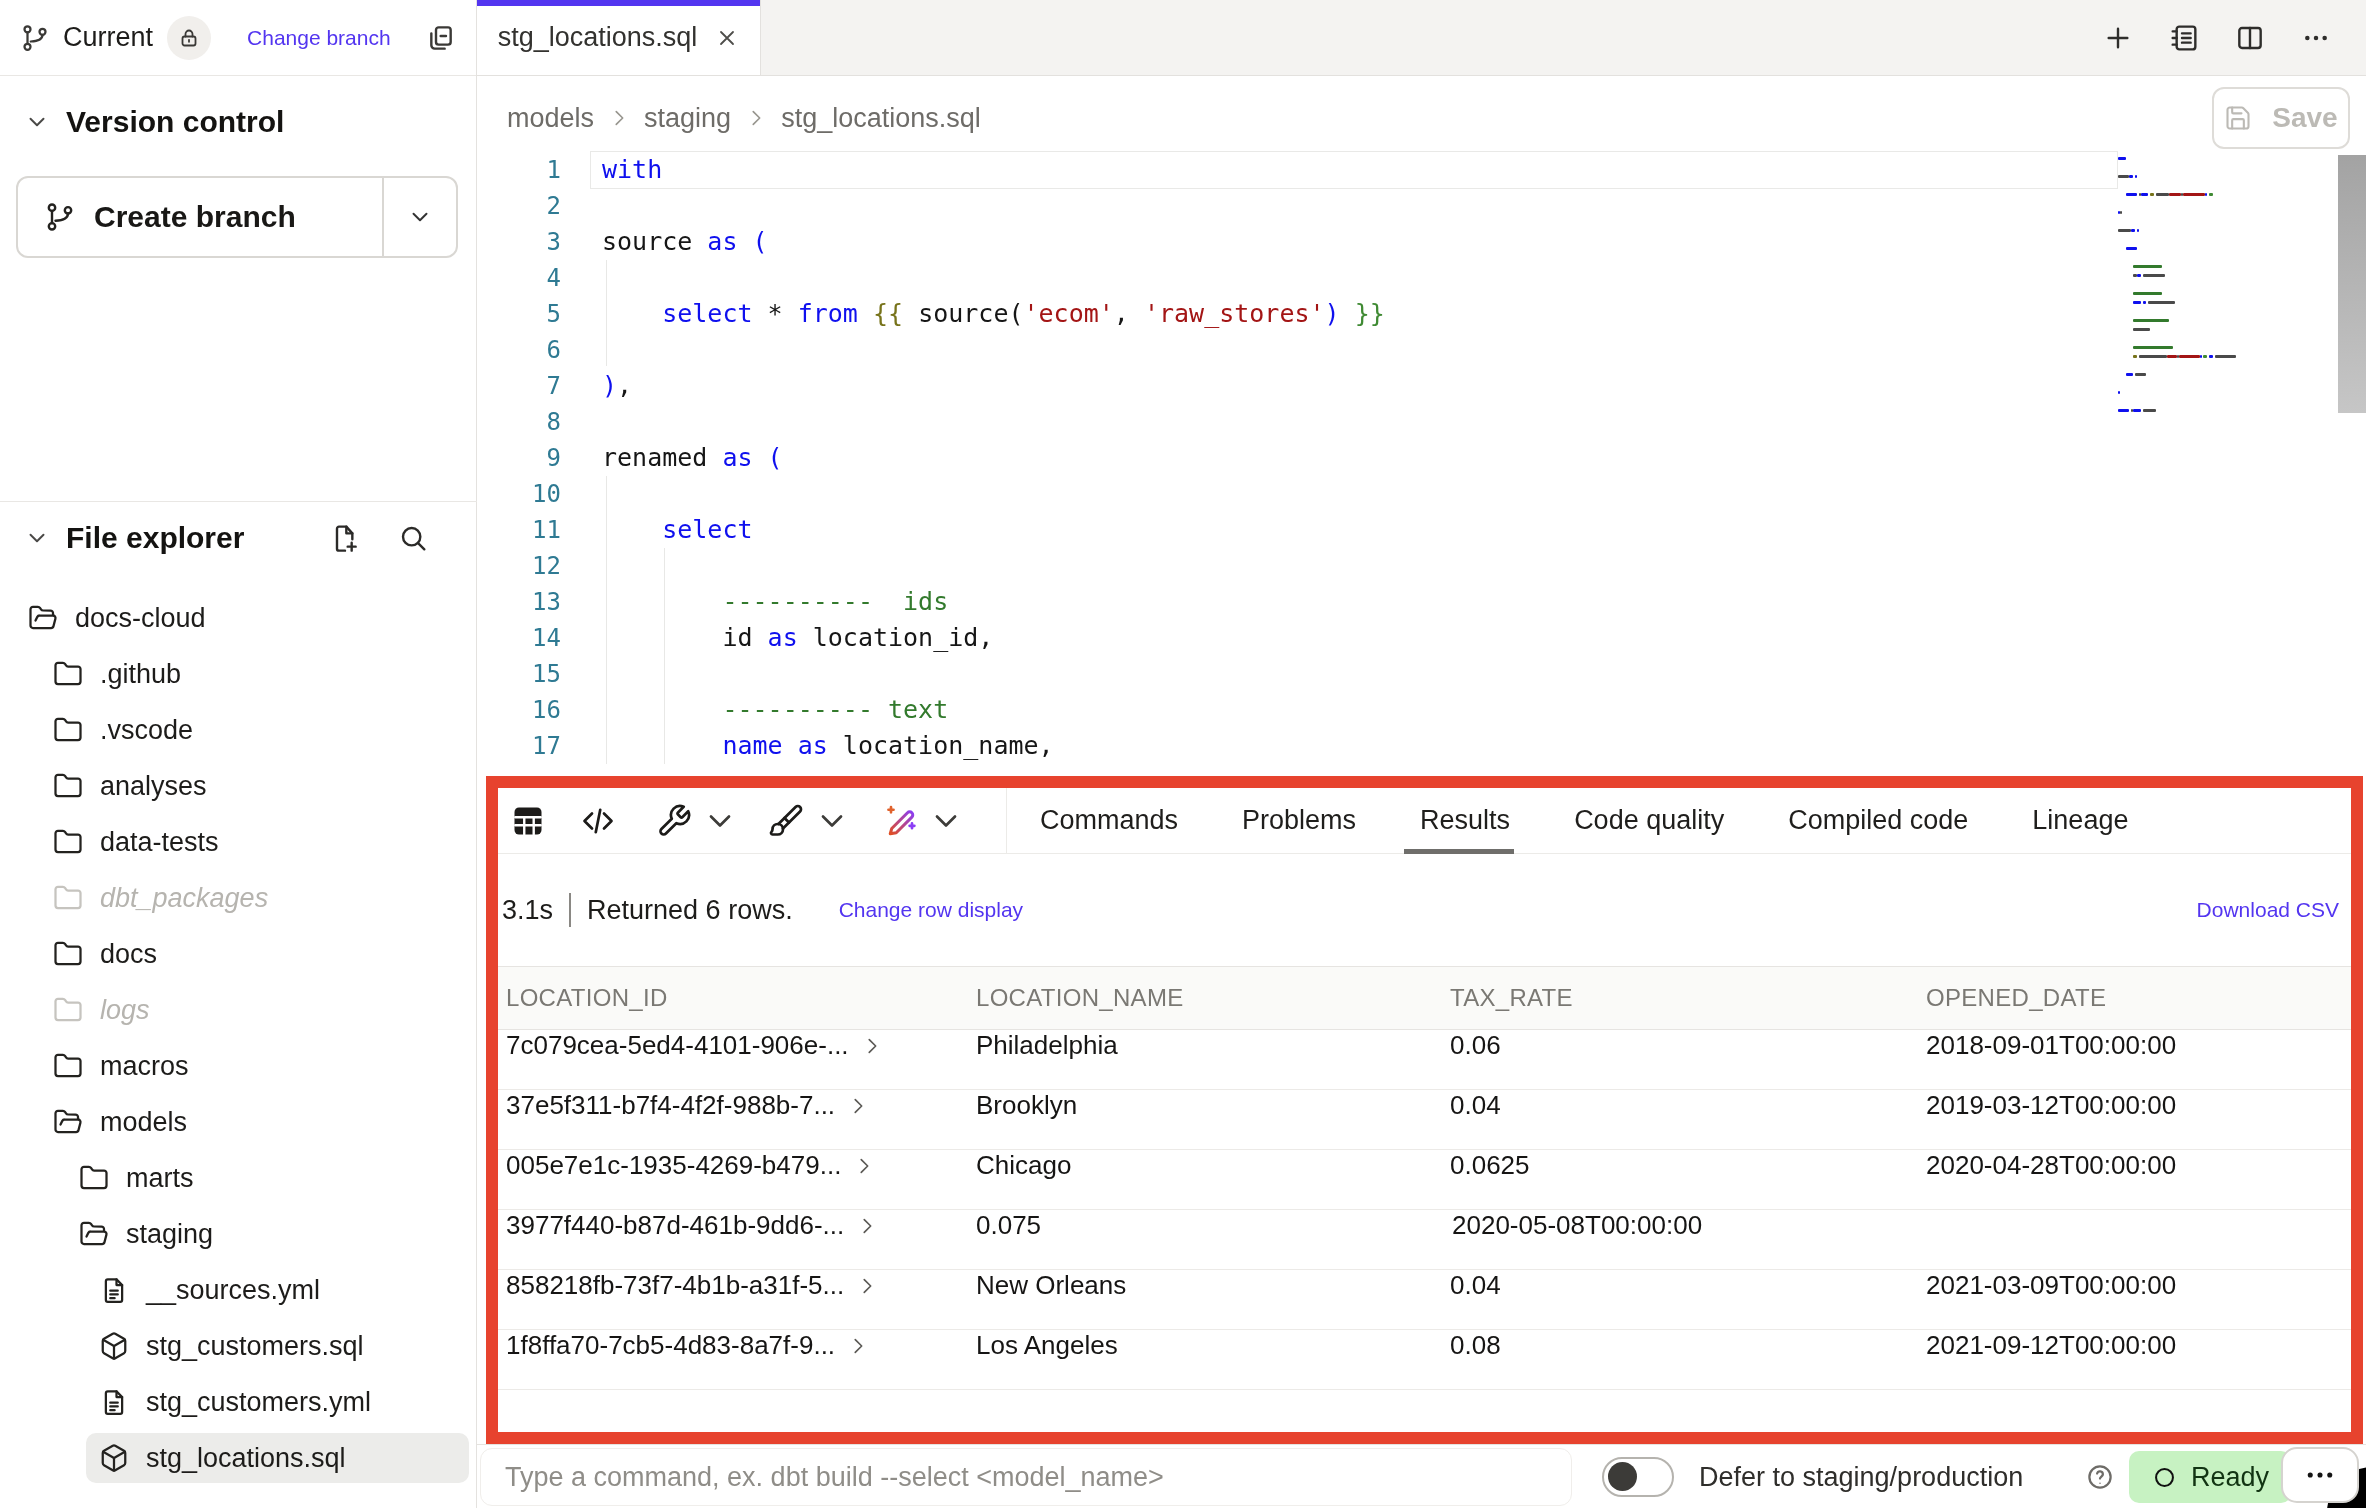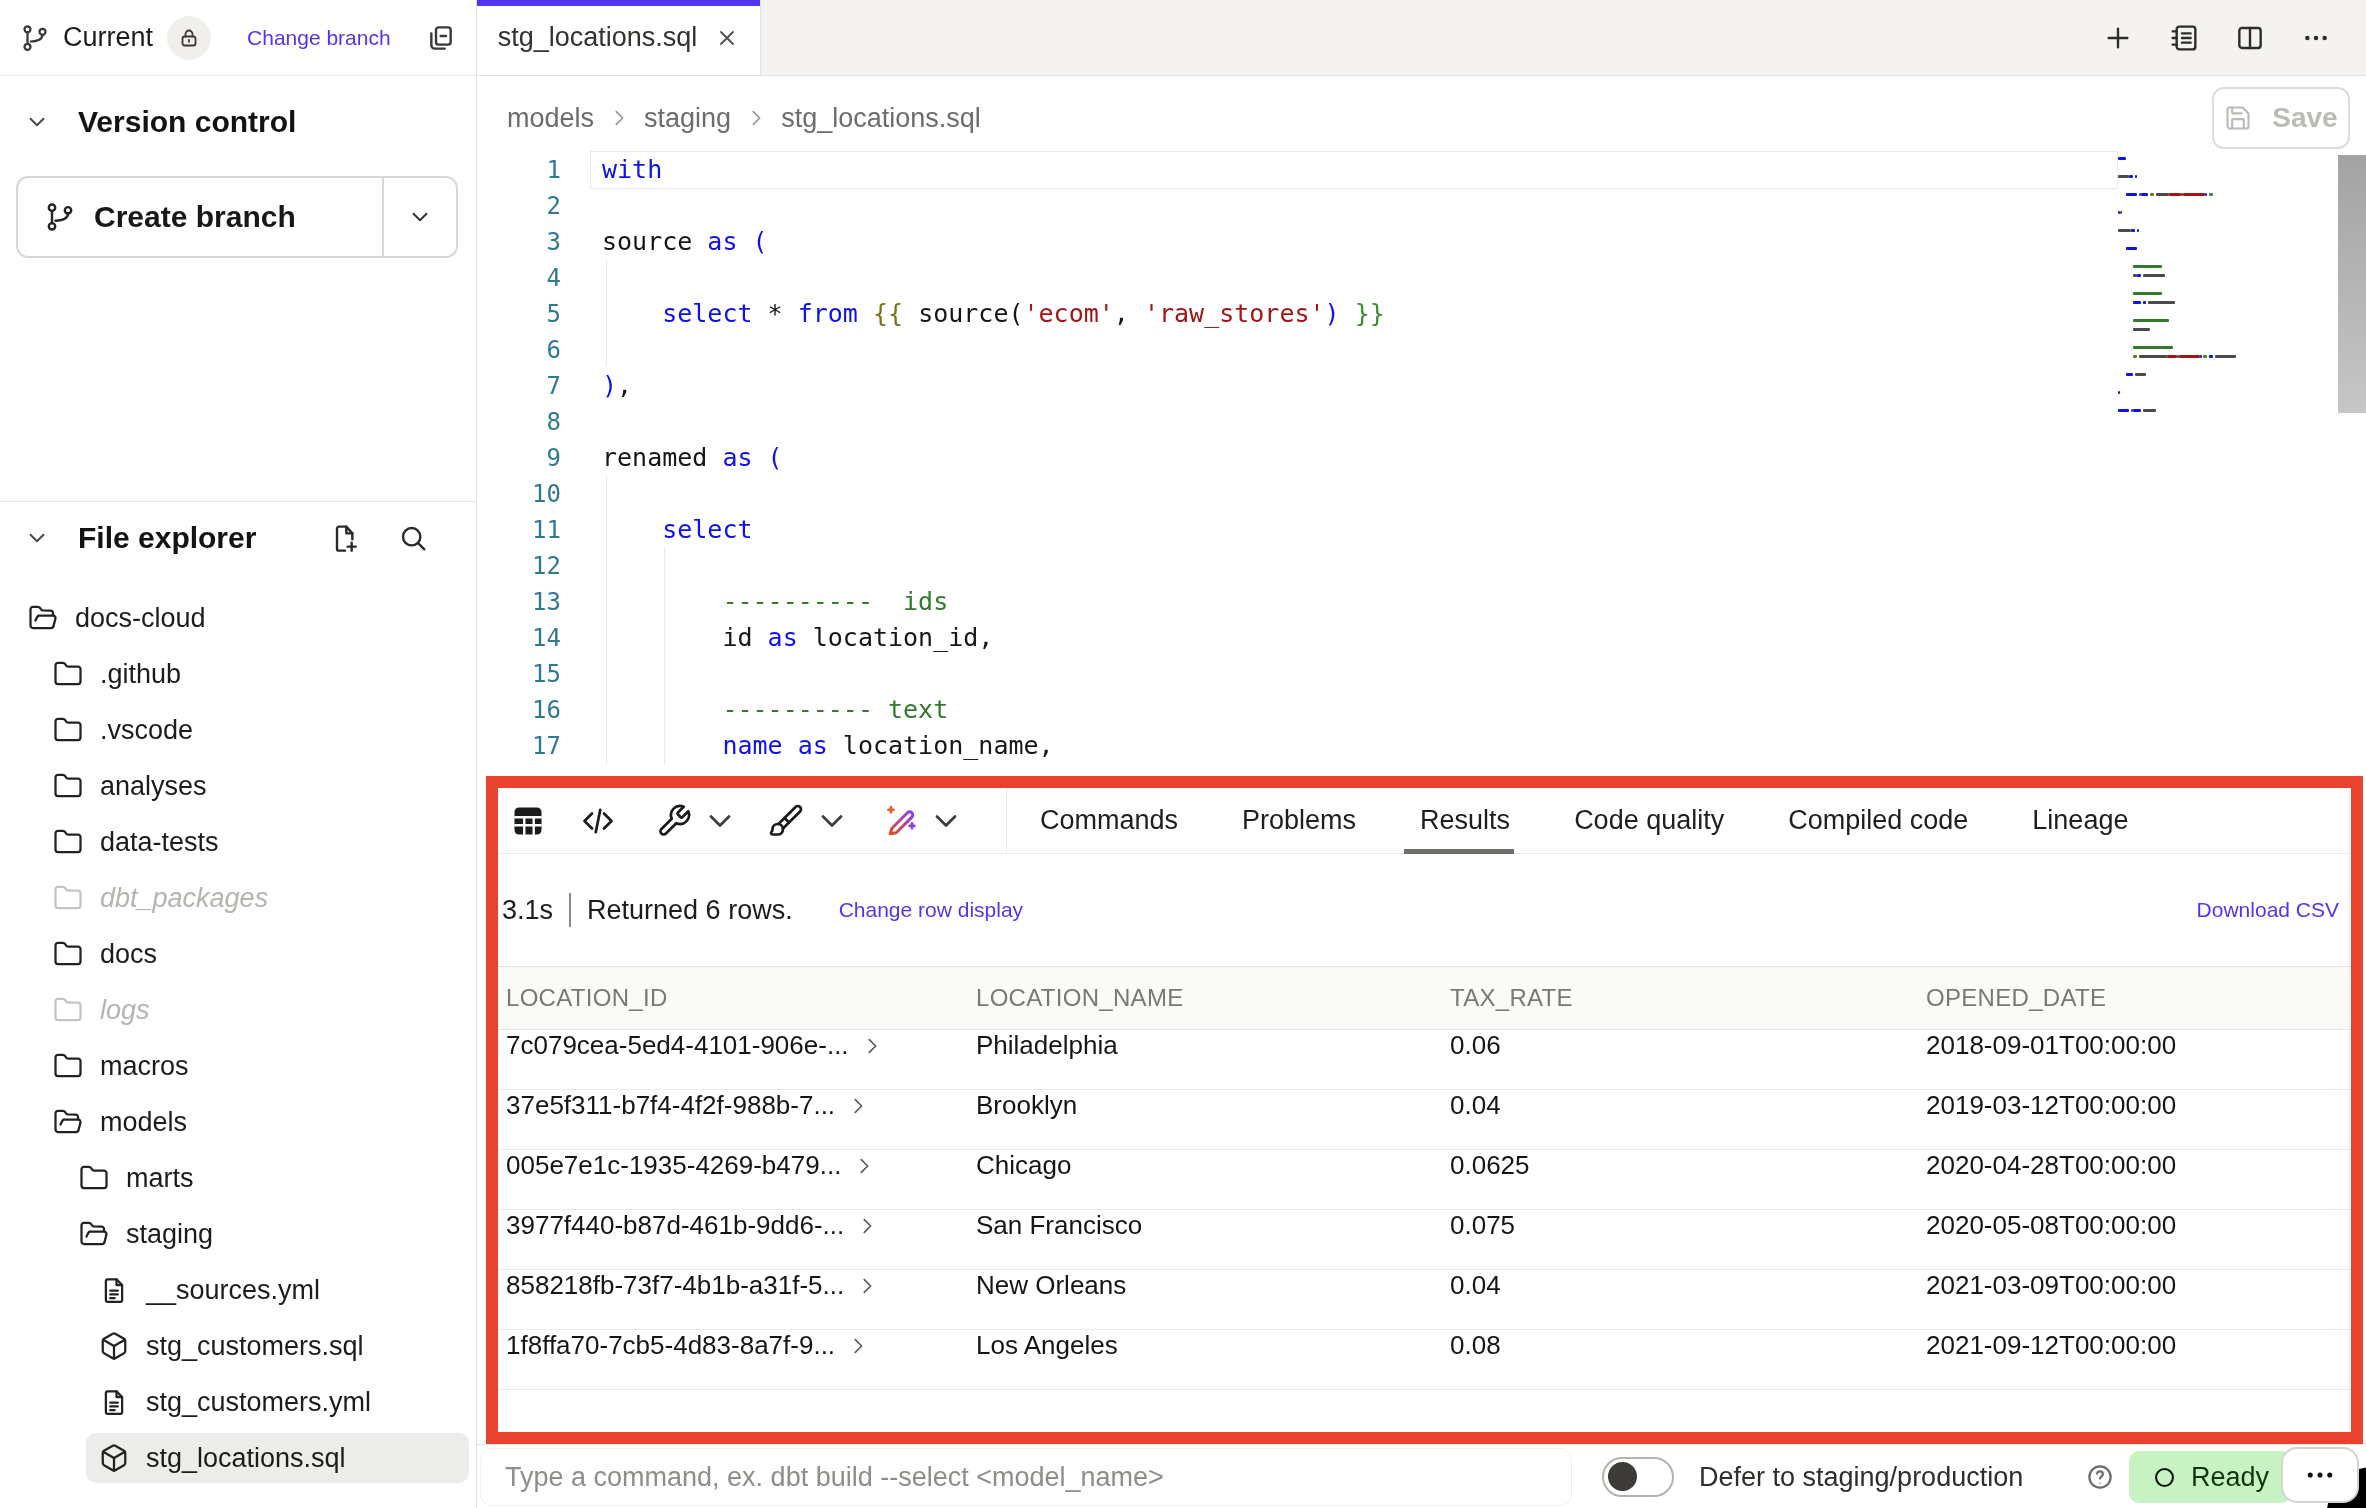--- a/index.html
+++ b/index.html
@@ -12,21 +12,21 @@
   
   .sidebar { position:absolute; left:0; top:0; width:477px; height:1508px; background:#fff; border-right:1px solid #e4e2df; }
   .vc-top { height:76px; border-bottom:1px solid #e9e7e4; display:flex; align-items:center; padding:0 20px; }
   .vc-top .branch-ic { width:30px; height:30px; color:#3a3936; }
   .vc-current { font-size:27px; color:#1d1c1a; margin-left:13px; }
   .lock-badge { width:44px; height:44px; border-radius:50%; background:#f1efec; display:flex; align-items:center; justify-content:center; margin-left:14px; color:#3a3936; }
   .lock-badge .icn { width:24px; height:24px; }
   .link { color:var(--accent); font-size:21px; font-weight:500; cursor:pointer; text-decoration:none; }
   .vc-top .link { margin-left:36px; }
   .copy-ic { width:32px; height:32px; color:#3a3936; margin-left:auto; cursor:pointer; }
-  .sec-header { display:flex; align-items:center; padding:0 24px; height:60px;gap:12px; }
+  .sec-header { display:flex; align-items:center; padding:0 24px; height:60px; }
   .sec-header .chev { width:26px; height:26px; color:#4a4947; }
   .sec-title { font-size:30px; font-weight:700; color:#141311; margin-left:16px; }
   .sec-header.vc { margin-top:16px; }
   .create-branch { position:absolute; left:16px; top:176px; width:442px; height:82px; border:2px solid #d9d7d3; border-radius:12px; background:#fff; display:flex; align-items:center; cursor:pointer; }
   .cb-main { display:flex; align-items:center; padding-left:26px; flex:1; }
   .cb-main .icn { width:32px; height:32px; color:#23221f; }
   .cb-label { font-size:30px; font-weight:600; color:#191816; margin-left:18px; }
   .cb-sep { width:2px; align-self:stretch; background:#d9d7d3; }
   .cb-caret { width:72px; display:flex; align-items:center; justify-content:center; color:#333; }
   .cb-caret .icn { width:26px; height:26px; }
@@ -714,23 +714,20 @@
         </div>
         <div class="pt-row">
           <span class="cell c1">
             <span>3977f440-b87d-461b-9dd6-...</span>
             <span class="icn row-chev">
               <svg viewBox="0 0 24 24">
                 <path d="m9 5 7 7-7 7"></path>
               </svg>
             </span>
           </span>
-          <span class="cell c2">
-            <span>San Francisco</span>
-          </span>
           <span class="cell c3">
             <span>0.075</span>
           </span>
           <span class="cell c4">
             <span>2020-05-08T00:00:00</span>
           </span>
         </div>
         <div class="pt-row">
           <span class="cell c1">
             <span>858218fb-73f7-4b1b-a31f-5...</span>

